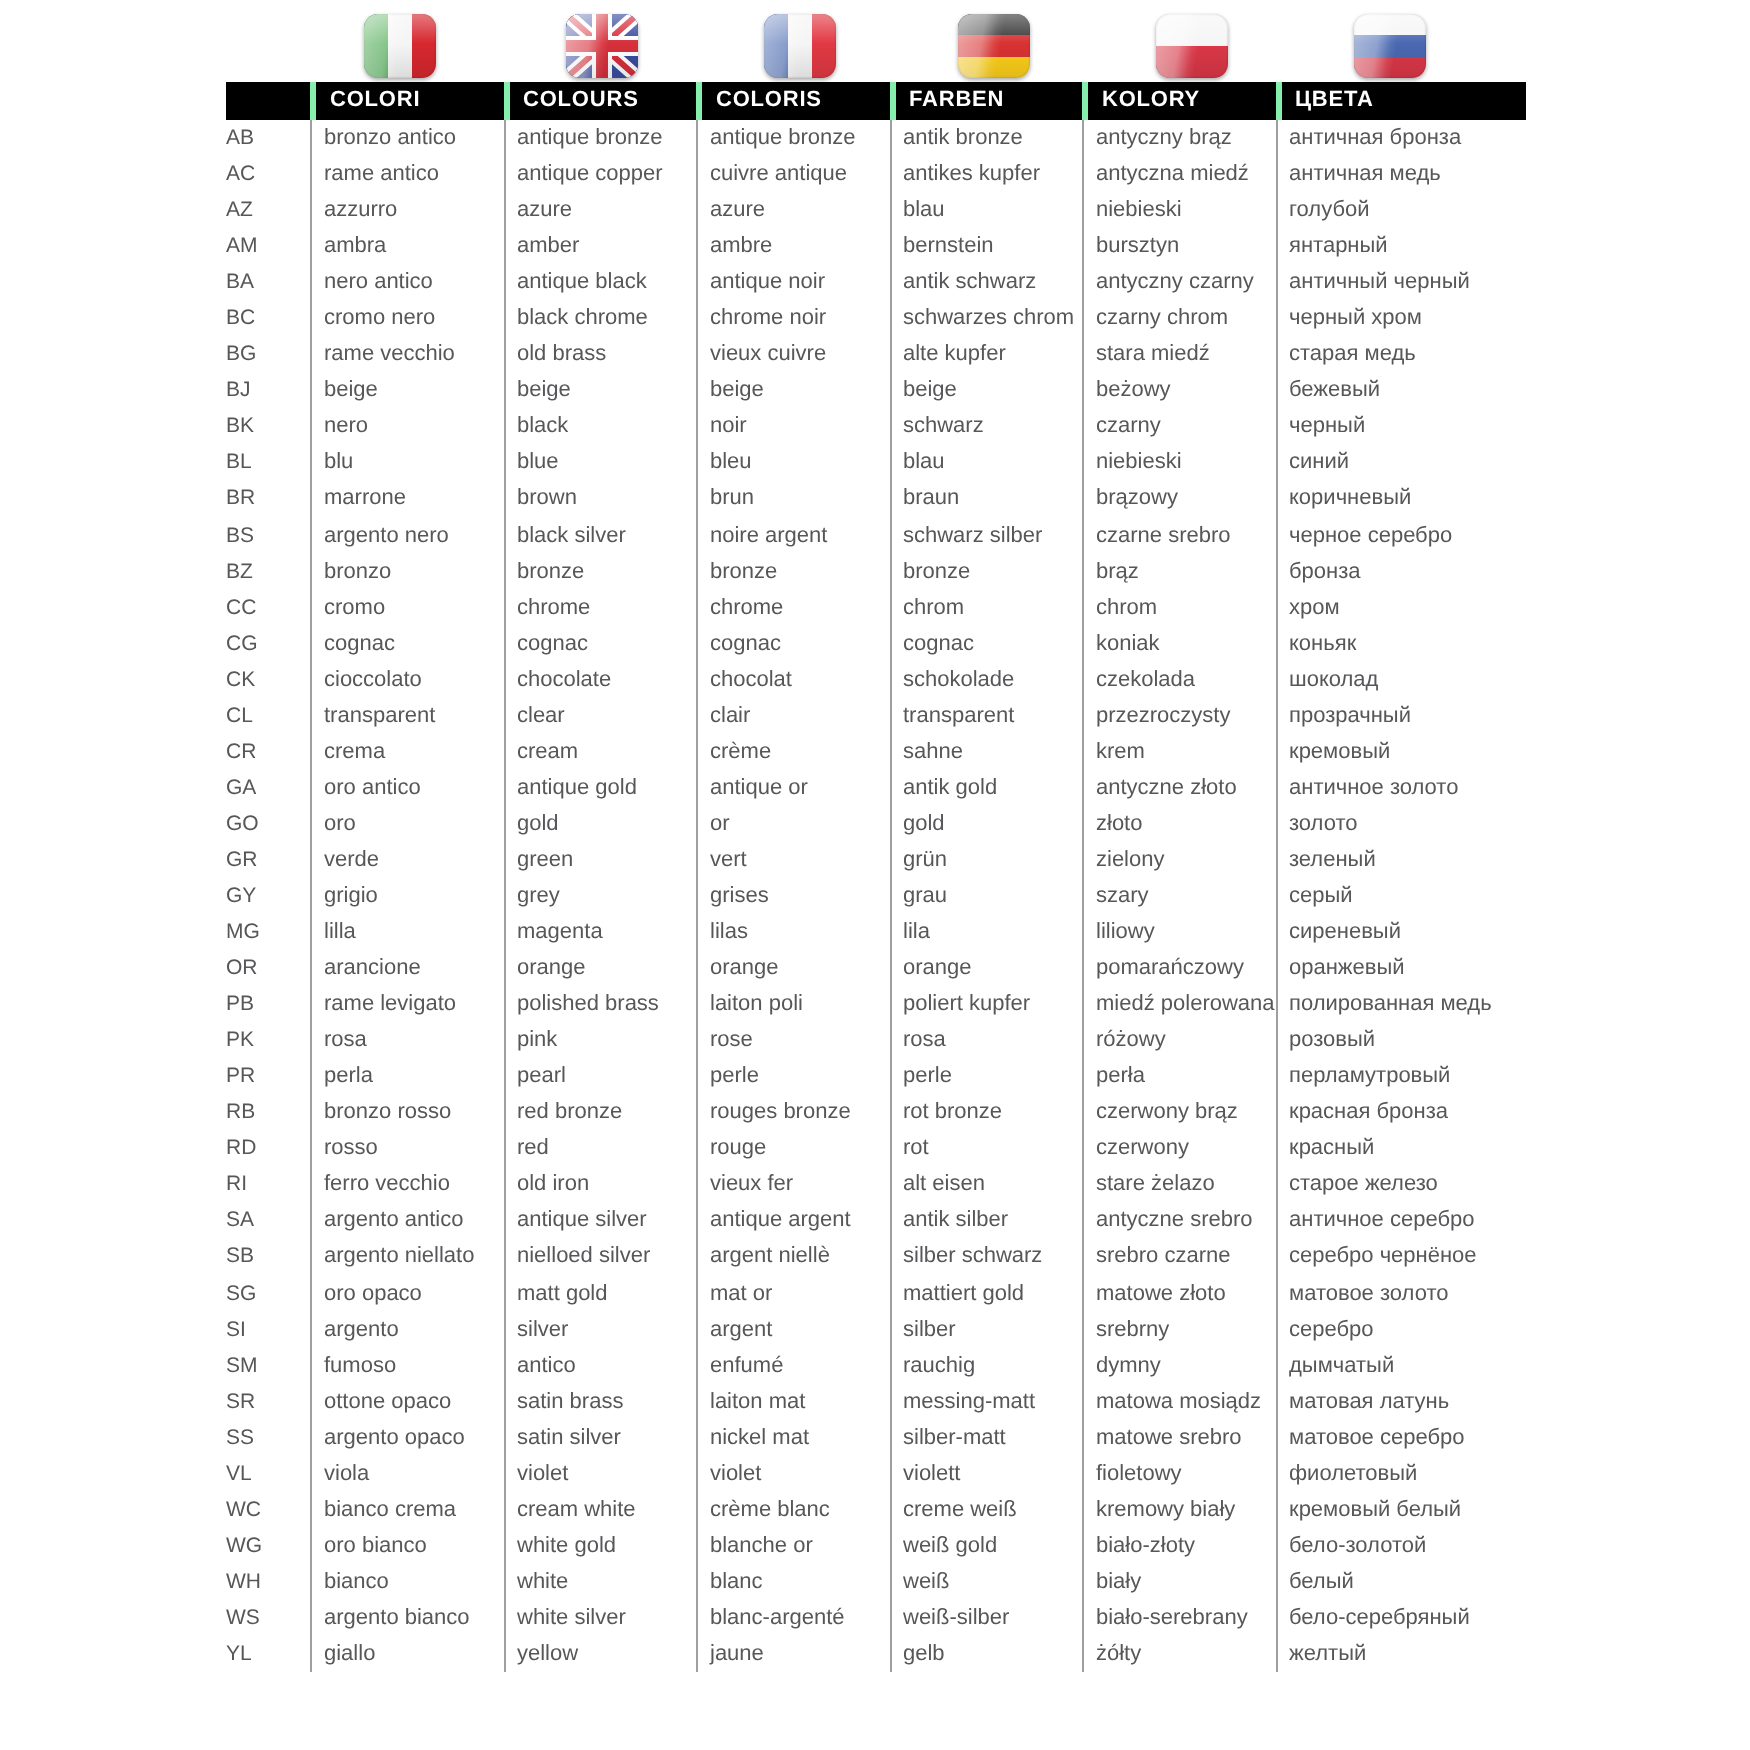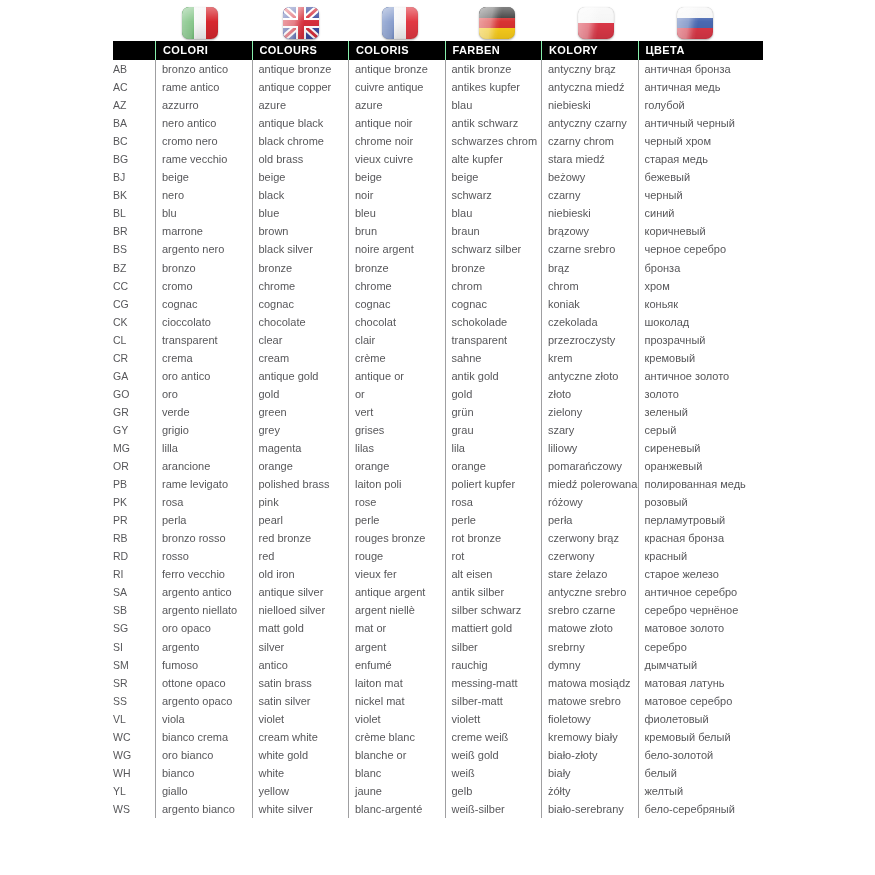--- a/index.html
+++ b/index.html
@@ -22,21 +22,21 @@
   .flag-poland {left:465px;background:linear-gradient(180deg,#f6f6f6 0 50%,#dc3848 50% 100%);}
   .flag-russia {left:564px;background:linear-gradient(180deg,#f6f6f6 0 33.4%,#4a69b2 33.4% 66.7%,#dc3848 66.7% 100%);}
   .flag svg{display:block;}
 
   
   .grid{display:grid;grid-template-columns:42px 96.5px 96.5px 96.5px 96.5px 96.5px auto;}
 
   
   .header-bar{height:19px;background:#000;color:#fff;}
   .header-bar .hcell{font-size:11px;font-weight:bold;letter-spacing:.4px;line-height:19px;
-        padding-left:7px;border-left:1px solid #86efac;white-space:nowrap;overflow:hidden;}
+        padding-left:7px;border-left:3px solid #86efac;white-space:nowrap;overflow:hidden;}
   .header-bar .hspacer{border-left:none;}
 
   
   .row{height:18.06px;}
   .cell{font-size:11px;color:#57575a;line-height:18.06px;padding-left:6px;
         border-left:1px solid #9f9fa1;white-space:nowrap;overflow:hidden;}
   .cell.code{border-left:none;text-align:left;padding-left:0;padding-right:6px;font-size:10.5px;}
 </style>
 </head>
 <body>
@@ -95,20 +95,29 @@
         <div class="row grid">
           <div class="cell code">AZ</div>
           <div class="cell it">azzurro</div>
           <div class="cell en">azure</div>
           <div class="cell fr">azure</div>
           <div class="cell de">blau</div>
           <div class="cell pl">niebieski</div>
           <div class="cell ru">голубой</div>
         </div>
         <div class="row grid">
+          <div class="cell code">AM</div>
+          <div class="cell it">ambra</div>
+          <div class="cell en">amber</div>
+          <div class="cell fr">ambre</div>
+          <div class="cell de">bernstein</div>
+          <div class="cell pl">bursztyn</div>
+          <div class="cell ru">янтарный</div>
+        </div>
+        <div class="row grid">
           <div class="cell code">BA</div>
           <div class="cell it">nero antico</div>
           <div class="cell en">antique black</div>
           <div class="cell fr">antique noir</div>
           <div class="cell de">antik schwarz</div>
           <div class="cell pl">antyczny czarny</div>
           <div class="cell ru">античный черный</div>
         </div>
         <div class="row grid">
           <div class="cell code">BC</div>
@@ -428,32 +437,32 @@
         <div class="row grid">
           <div class="cell code">WH</div>
           <div class="cell it">bianco</div>
           <div class="cell en">white</div>
           <div class="cell fr">blanc</div>
           <div class="cell de">weiß</div>
           <div class="cell pl">biały</div>
           <div class="cell ru">белый</div>
         </div>
         <div class="row grid">
+          <div class="cell code">WS</div>
+          <div class="cell it">argento bianco</div>
+          <div class="cell en">white silver</div>
+          <div class="cell fr">blanc-argenté</div>
+          <div class="cell de">weiß-silber</div>
+          <div class="cell pl">biało-serebrany</div>
+          <div class="cell ru">бело-серебряный</div>
+        </div>
+        <div class="row grid">
           <div class="cell code">YL</div>
           <div class="cell it">giallo</div>
           <div class="cell en">yellow</div>
           <div class="cell fr">jaune</div>
           <div class="cell de">gelb</div>
           <div class="cell pl">żółty</div>
           <div class="cell ru">желтый</div>
         </div>
-        <div class="row grid">
-          <div class="cell code">WS</div>
-          <div class="cell it">argento bianco</div>
-          <div class="cell en">white silver</div>
-          <div class="cell fr">blanc-argenté</div>
-          <div class="cell de">weiß-silber</div>
-          <div class="cell pl">biało-serebrany</div>
-          <div class="cell ru">бело-серебряный</div>
-        </div>
       </div>
   </div>
 </div>
 
 </body></html>

